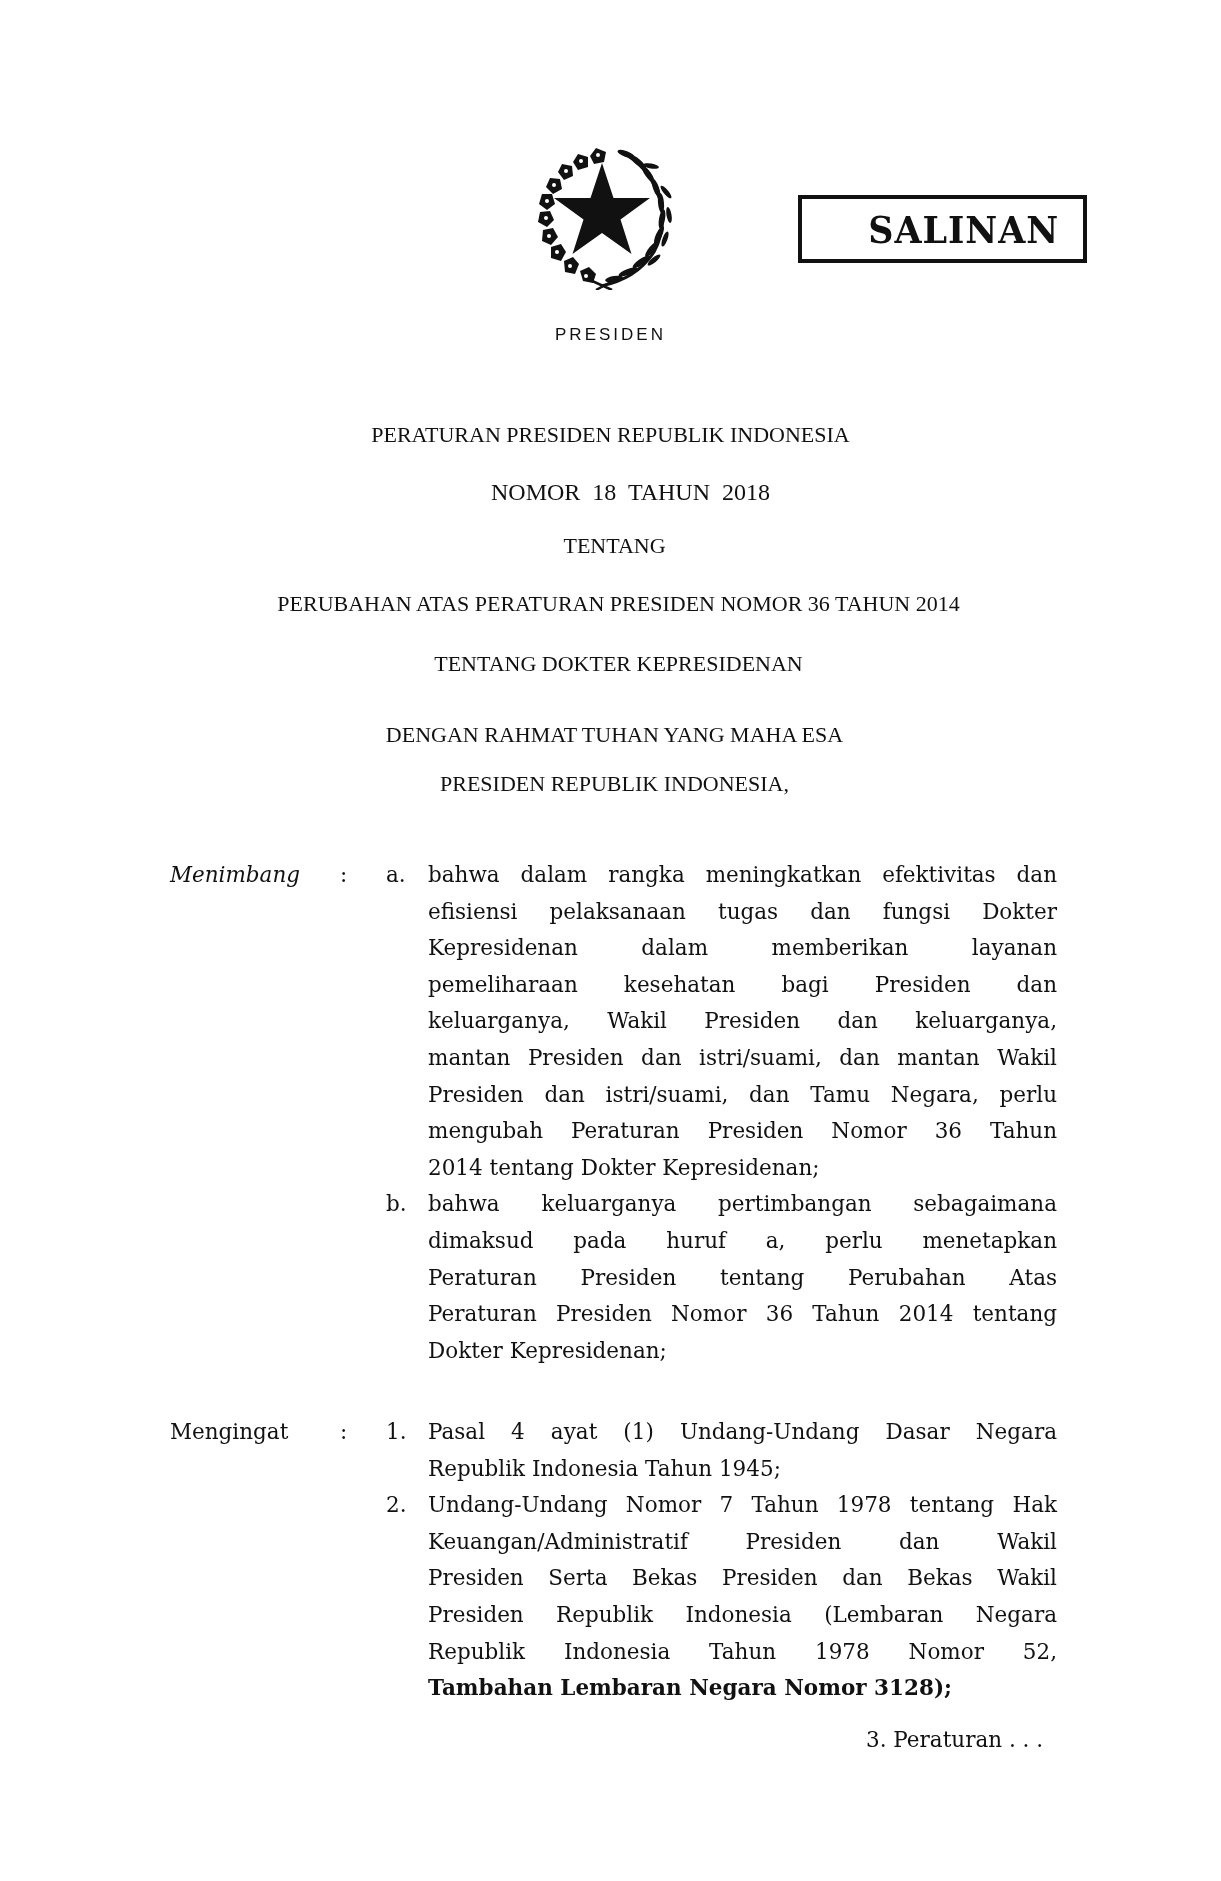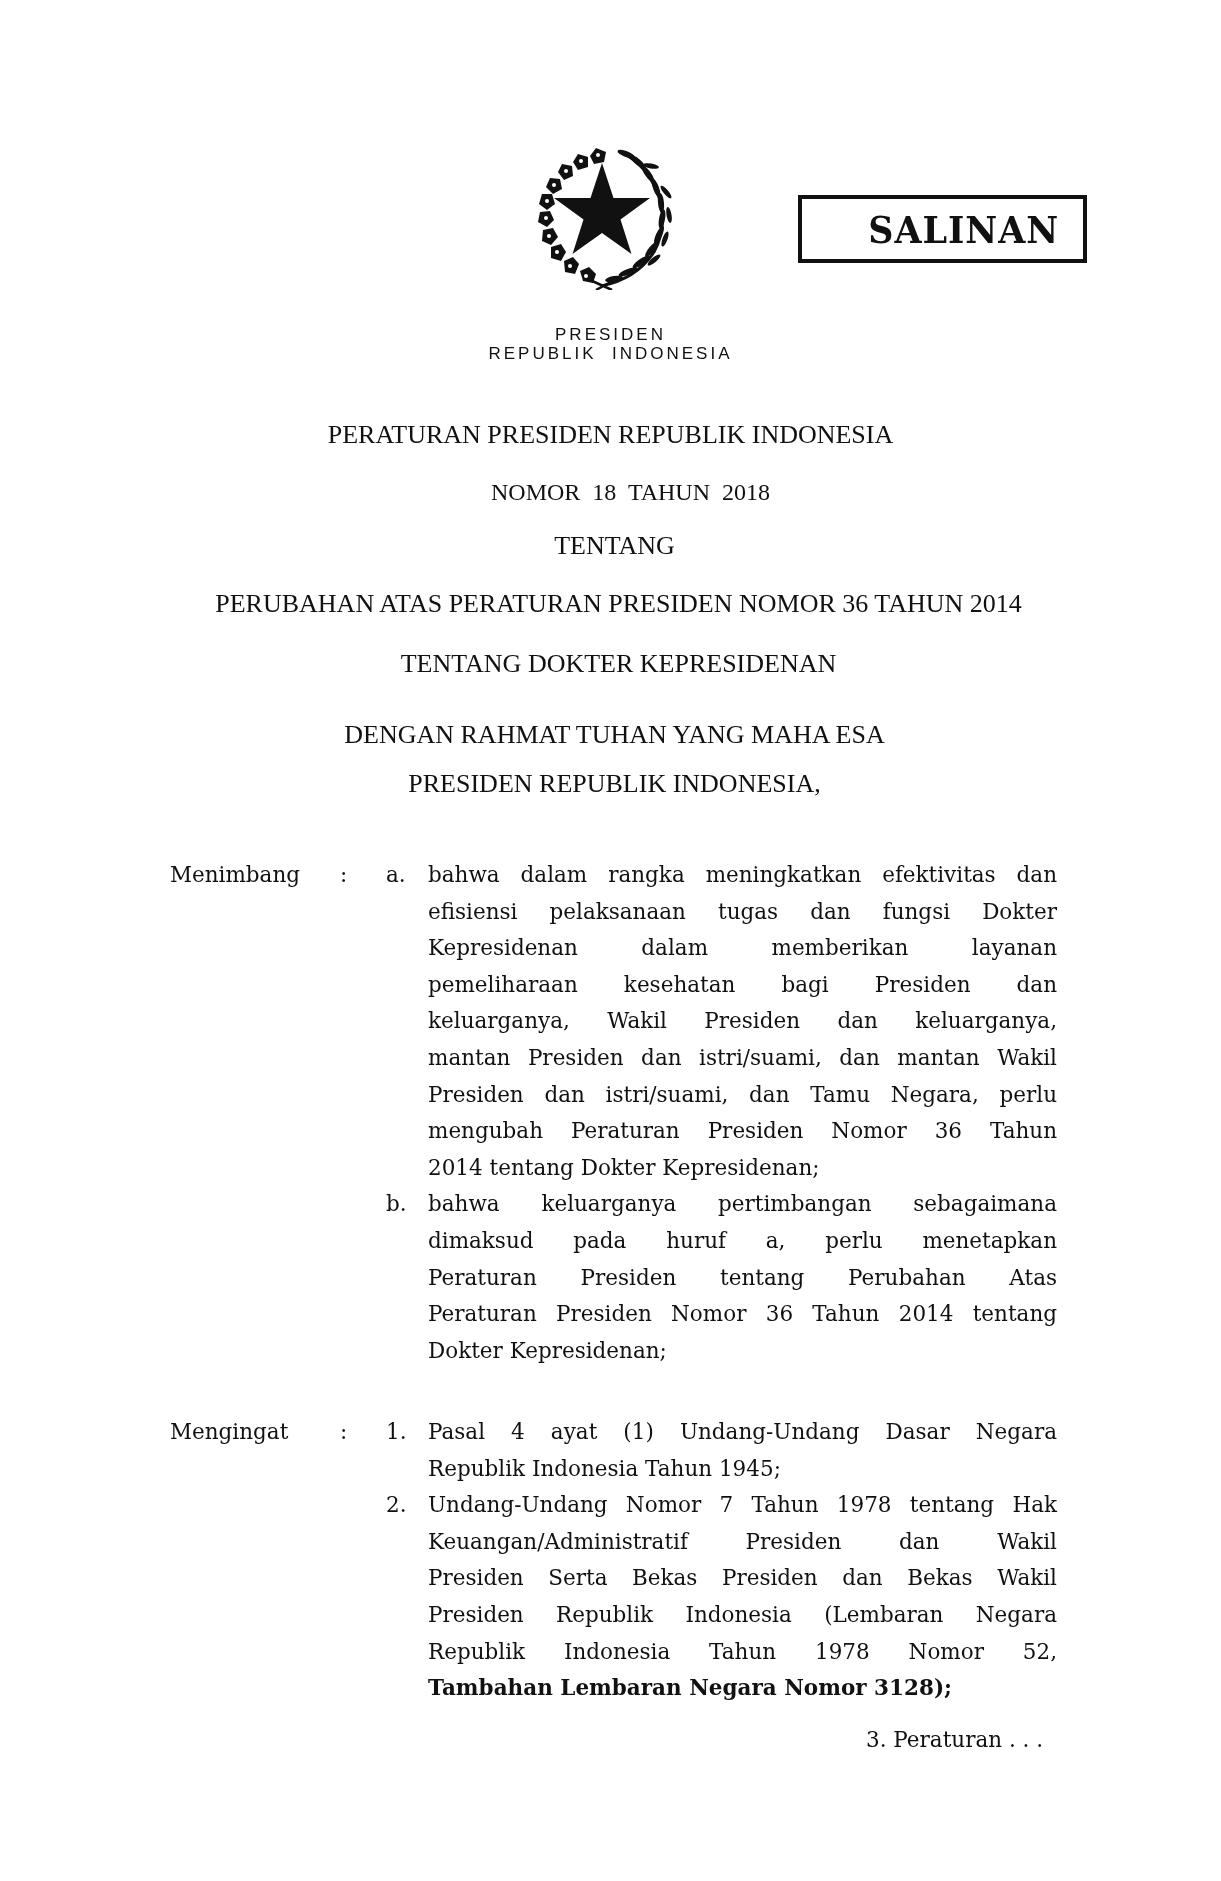--- a/index.html
+++ b/index.html
@@ -14,21 +14,21 @@
            border: 4px solid #111; display: flex; align-items: center; justify-content: center; padding-left: 42px; }
   .stamp span { font-family: "DejaVu Serif", serif; font-weight: bold; font-size: 38px;
                 letter-spacing: 1px; transform: scaleX(0.92); display: inline-block; }
 
   
   .lh { position: absolute; left: 0; width: 1221px; text-align: center;
         font-family: Liberation Sans, sans-serif; font-size: 17px; letter-spacing: 3px; line-height: 20px; }
 
   
   .hd { position: absolute; left: 0; width: 1221px; text-align: center;
-        font-family: "Liberation Serif", serif; font-size: 26px; line-height: 30px; white-space: pre; }
+        font-family: "Liberation Serif", serif; font-size: 22px; line-height: 30px; white-space: pre; }
 
   
   .ln { position: absolute; font-family: "DejaVu Serif", serif; font-size: 21.5px; line-height: 26px; white-space: nowrap; }
   .just { text-align: justify; text-align-last: justify; white-space: normal; width: 629px; left: 428px; height: 26px; overflow: visible; }
   .last { left: 428px; }
   .label { left: 170px; }
   .colon { left: 340px; }
   .marker { left: 386px; }
   .footer { font-family: "DejaVu Serif", serif; font-size: 21.5px; position: absolute; left: 866px; top: 1727px; }
 </style>
@@ -89,33 +89,32 @@
 
       <polygon fill="#111" points="76,23 87.5,58 124,58 94.5,79.5 105.5,114 76,93 46.5,114 57.5,79.5 28,58 64.5,58"></polygon>
     </svg>
   </div>
 
   <div class="stamp">
     <span>SALINAN</span>
   </div>
 
   <div class="lh" style="top:325px;">PRESIDEN</div>
-  <div class="lh" style="top:344px; white-space:pre;">REPUBLIK  INDONESIA</div>
 
   <div class="hd" style="top:420px;">PERATURAN PRESIDEN REPUBLIK INDONESIA</div>
   <div class="hd" style="top:477px; left:20px; font-size:24px;">NOMOR  18  TAHUN  2018</div>
   <div class="hd" style="top:531px; left:4px;">TENTANG</div>
   <div class="hd" style="top:589px; left:8px;">PERUBAHAN ATAS PERATURAN PRESIDEN NOMOR 36 TAHUN 2014</div>
   <div class="hd" style="top:649px; left:8px;">TENTANG DOKTER KEPRESIDENAN</div>
 
   <div class="hd" style="top:720px; left:4px;">DENGAN RAHMAT TUHAN YANG MAHA ESA</div>
   <div class="hd" style="top:769px; left:4px;">PRESIDEN REPUBLIK INDONESIA,</div>
 
   <section>
-    <div class="ln label" style="top:862px;">Menimbang</div>
+    <div class="ln label" style="top:862px;font-style:italic;">Menimbang</div>
     <div class="ln colon" style="top:862px;">:</div>
 
     <div class="ln marker" style="top:862px;">a.</div>
     <div class="ln just" style="top:862px;">bahwa dalam rangka meningkatkan efektivitas dan</div>
     <div class="ln just" style="top:898.6px;">efisiensi pelaksanaan tugas dan fungsi Dokter</div>
     <div class="ln just" style="top:935.2px;">Kepresidenan dalam memberikan layanan</div>
     <div class="ln just" style="top:971.8px;">pemeliharaan kesehatan bagi Presiden dan</div>
     <div class="ln just" style="top:1008.4px;">keluarganya, Wakil Presiden dan keluarganya,</div>
     <div class="ln just" style="top:1045px;">mantan Presiden dan istri/suami, dan mantan Wakil</div>
     <div class="ln just" style="top:1081.6px;">Presiden dan istri/suami, dan Tamu Negara, perlu</div>

